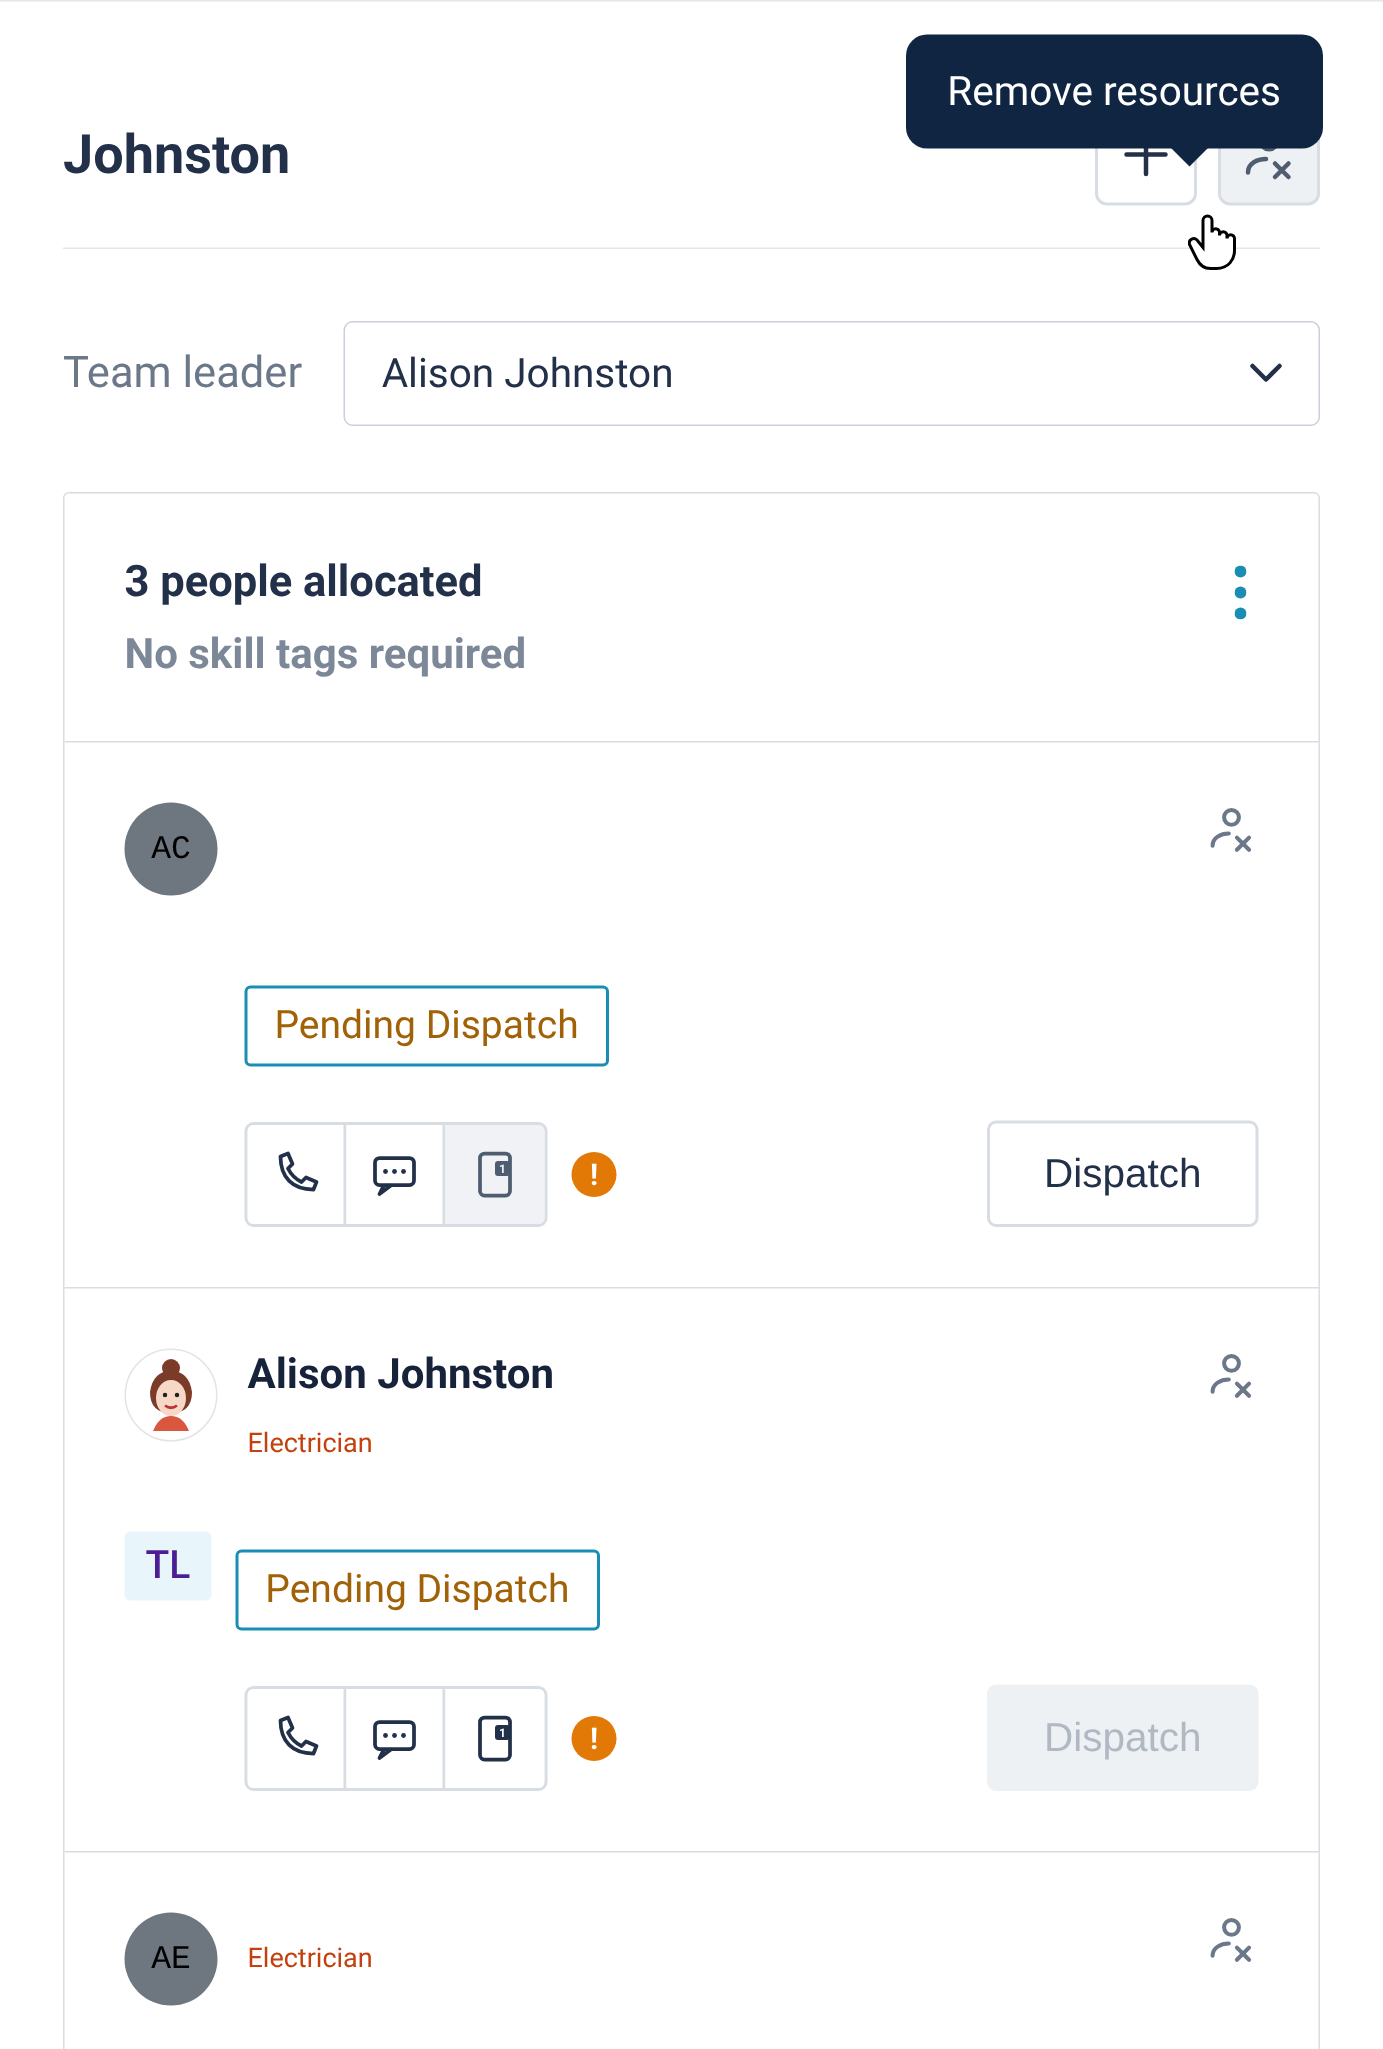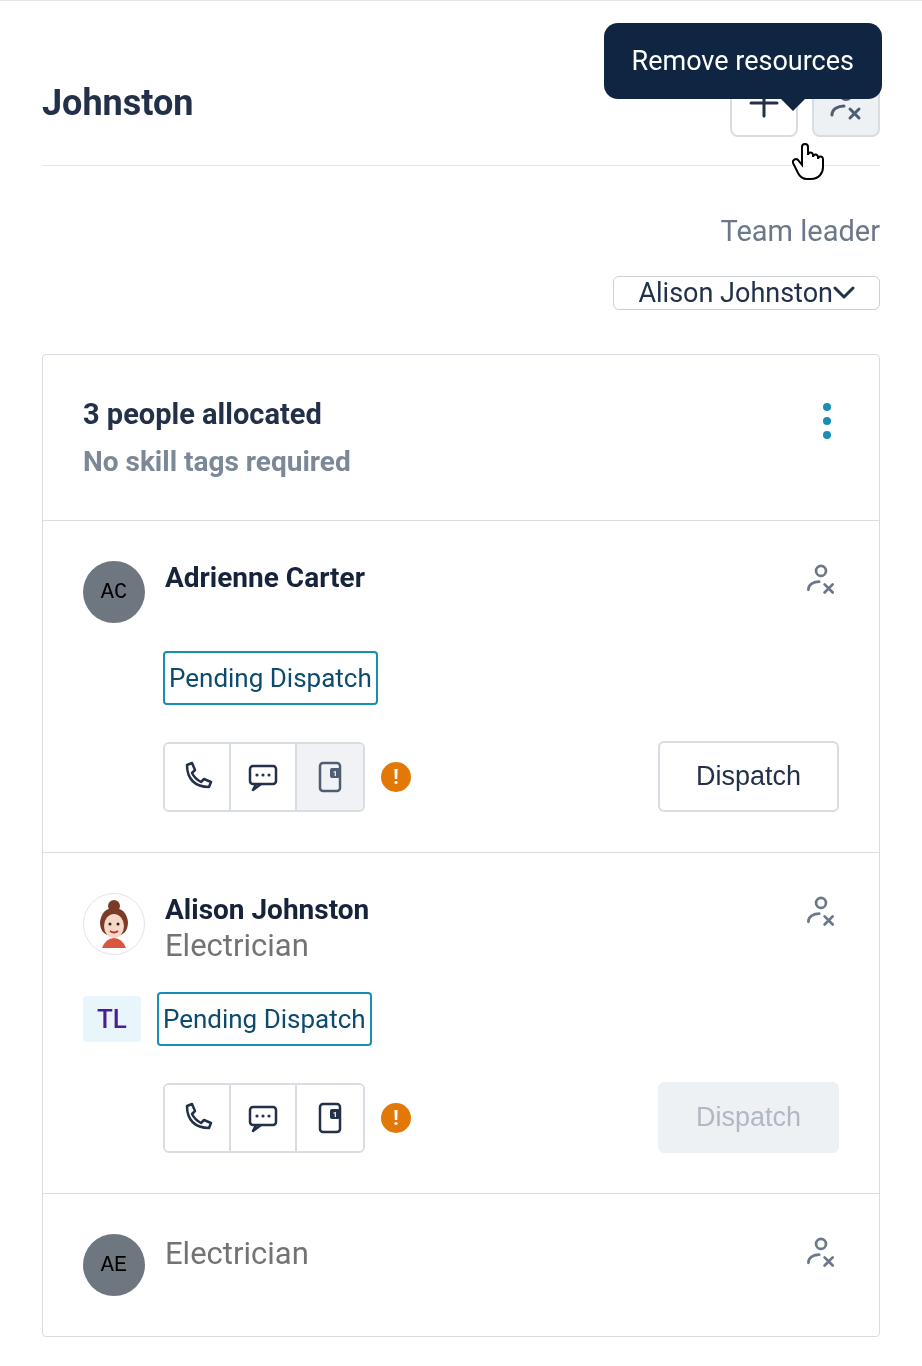--- a/index.html
+++ b/index.html
@@ -66,24 +66,23 @@
     position: absolute;
     top: 140px;
     right: 94px;
     z-index: 25;
     pointer-events: none;
   }
 
   
   .team-row {
     display: flex;
-    align-items: flex-end;
+    align-items: center;
     gap: 28px;
     margin-top: 48px;
-    flex-direction: column;
   }
   .team-row .lbl {
     font-size: 29px;
     color: #6b7889;
   }
   .select {
     flex: 1;
     height: 70px;
     border: 1px solid #c9d0db;
     border-radius: 6px;
@@ -129,46 +128,47 @@
     border-radius: 50%;
     display: flex; align-items: center; justify-content: center;
     font-size: 22px; font-weight: 500;
     color: #000000;
     flex-shrink: 0;
     font-family: Liberation Mono, monospace;
   }
   .avatar.grey { background: #6e7680; }
   .avatar.img { background: #fff; border: 1px solid #e4e4e4; font-size: 40px; }
   .p-name { font-size: 28px; font-weight: 700; color: #16233a; }
-  .p-role { font-size: 31px; color: #737373; margin-top: 1px; }
+  .p-role { font-size: 18px; color: #c2410c; margin-top: 20px; }
   .remove-ico { margin-left: auto; color: #6b7889; cursor: pointer; }
 
   .tag-row {
     margin-left: 80px;
     display: flex;
     gap: 16px;
     align-items: center;
     margin-top: 28px;
   }
   .tag-row.neg { margin-left: 0; }
   .tl-badge {
     background: #e8f6fb;
     color: #4c1d95;
     font-size: 26px;
     font-weight: 500;
     padding: 8px 14px;
     border-radius: 4px;
   }
   .status-pill {
     border: 2px solid #1a8db3;
-    color: #0c4a6e;
+    color: #a16207;
     font-size: 26px;
-    padding: 10px 4px;
+    padding: 10px 18px;
     border-radius: 4px;
     background: #fff;
+    margin-top: 32px;
   }
 
   .act-row {
     margin-left: 80px;
     margin-top: 36px;
     display: flex;
     align-items: center;
     gap: 16px;
   }
   .btn-group {
@@ -268,23 +268,20 @@
             <circle cx="4" cy="4" r="4" fill="#1a8db3"></circle>
             <circle cx="4" cy="18" r="4" fill="#1a8db3"></circle>
             <circle cx="4" cy="32" r="4" fill="#1a8db3"></circle>
           </svg>
       </div>
     </div>
 
     <div class="person">
       <div class="p-top">
         <div class="avatar grey">AC</div>
-        <div>
-          <div class="p-name">Adrienne Carter</div>
-        </div>
         <div class="remove-ico">
           <svg width="36" height="36" viewBox="0 0 40 40">
             <circle cx="20" cy="11" r="5.5" fill="none" stroke="#6b7889" stroke-width="3"></circle>
             <path d="M6 32 c0-6 6-9 12-9" fill="none" stroke="#6b7889" stroke-width="3" stroke-linecap="round"></path>
             <path d="M24 26 l9 9 M33 26 l-9 9" stroke="#6b7889" stroke-width="3" stroke-linecap="round"></path>
           </svg>
         </div>
       </div>
       <div class="tag-row">
         <div class="status-pill">Pending Dispatch</div>

